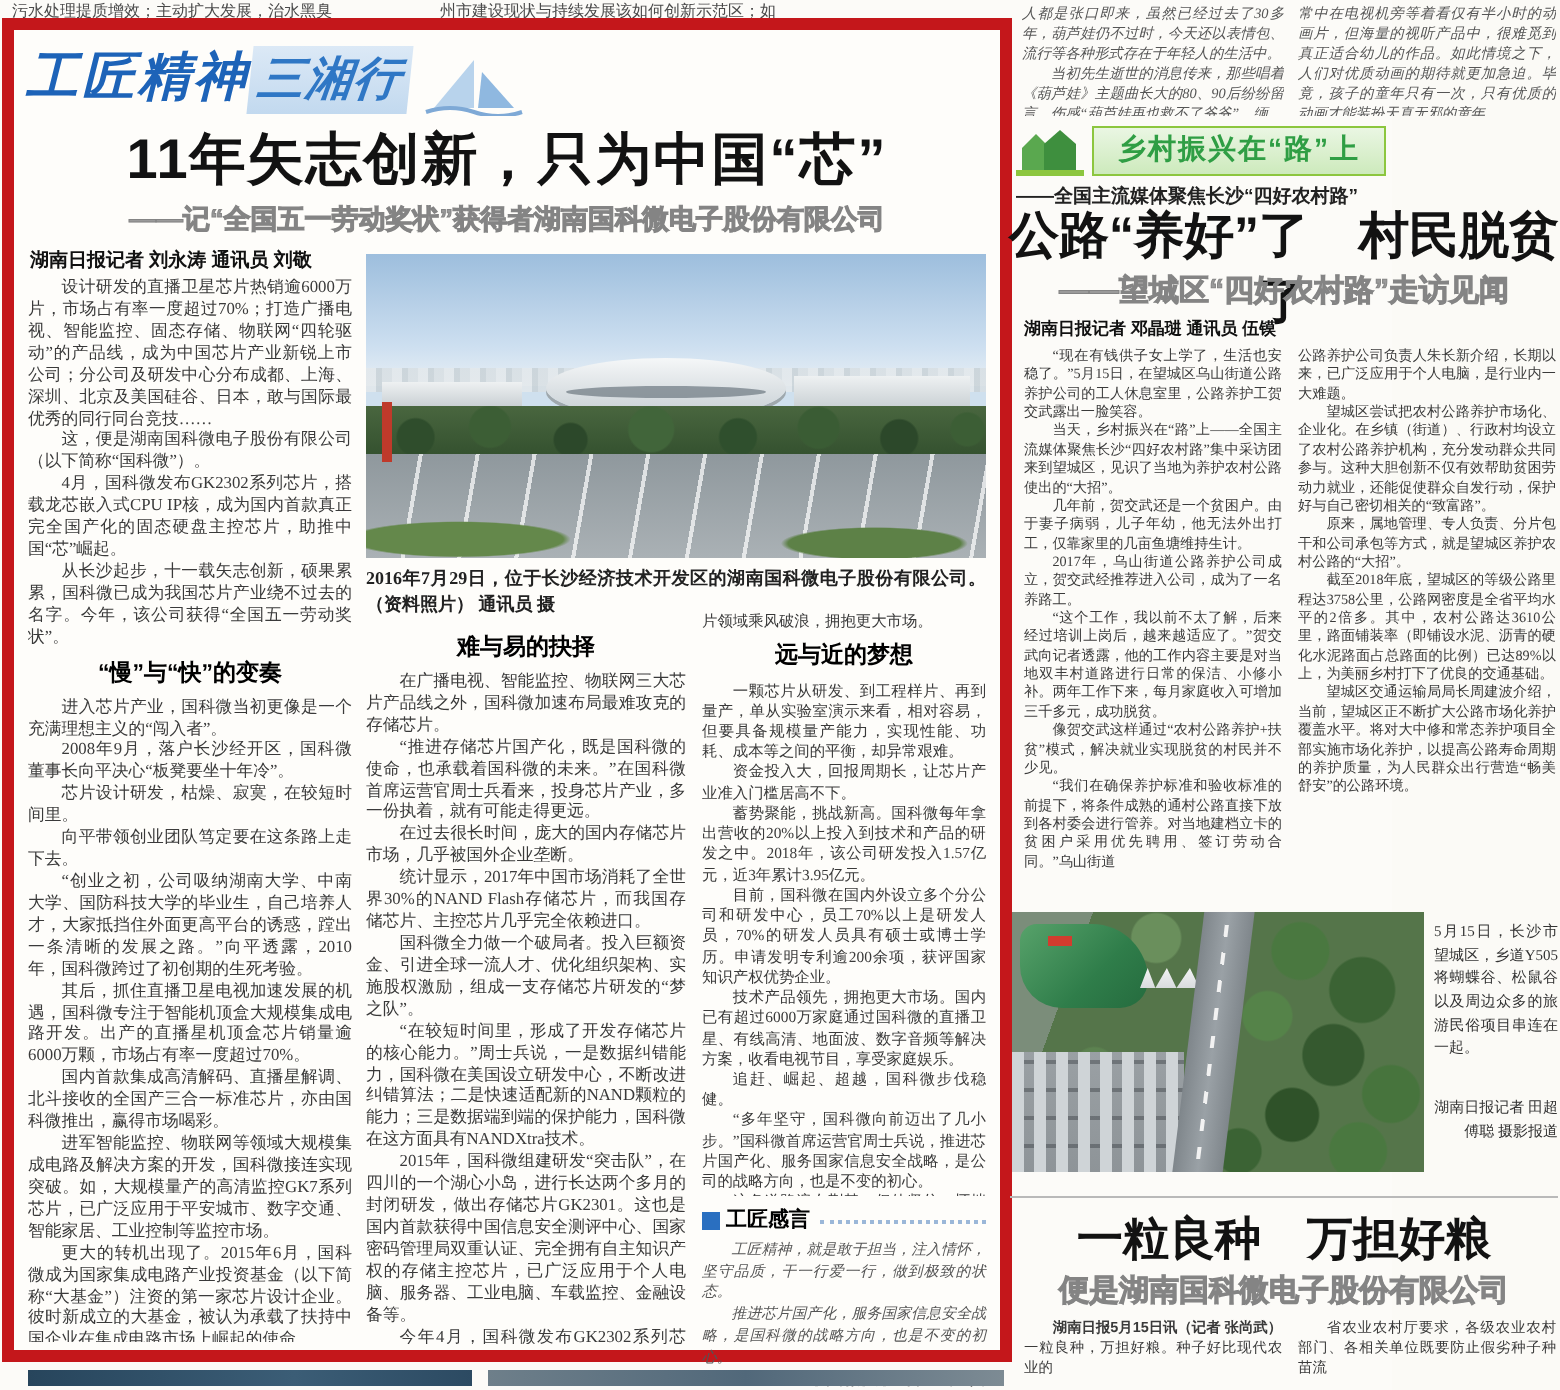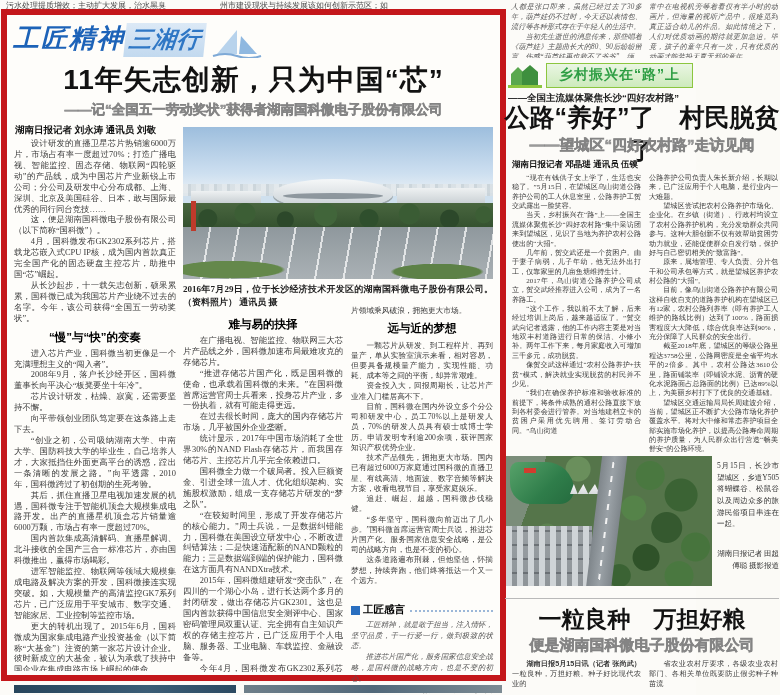--- a/index.html
+++ b/index.html
@@ -187,21 +187,21 @@
     <div class="m-byline">湖南日报记者 刘永涛 通讯员 刘敬</div>
 
     <div class="col col1">
         <p class="para">设计研发的直播卫星芯片热销逾6000万片，市场占有率一度超过70%；打造广播电视、智能监控、固态存储、物联网“四轮驱动”的产品线，成为中国芯片产业新锐上市公司；分公司及研发中心分布成都、上海、深圳、北京及美国硅谷、日本，敢与国际最优秀的同行同台竞技……</p>
         <p class="para">这，便是湖南国科微电子股份有限公司（以下简称“国科微”）。</p>
         <p class="para">4月，国科微发布GK2302系列芯片，搭载龙芯嵌入式CPU IP核，成为国内首款真正完全国产化的固态硬盘主控芯片，助推中国“芯”崛起。</p>
         <p class="para">从长沙起步，十一载矢志创新，硕果累累，国科微已成为我国芯片产业绕不过去的名字。今年，该公司获得“全国五一劳动奖状”。</p>
         <p class="colhead">“慢”与“快”的变奏</p>
         <p class="para">进入芯片产业，国科微当初更像是一个充满理想主义的“闯入者”。</p>
         <p class="para">2008年9月，落户长沙经开区，国科微董事长向平决心“板凳要坐十年冷”。</p>
-        <p class="para">芯片设计研发，枯燥、寂寞，还需要坚持不懈。</p>
+        <p class="para">芯片设计研发，枯燥、寂寞，在较短时间里。</p>
         <p class="para">向平带领创业团队笃定要在这条路上走下去。</p>
         <p class="para">“创业之初，公司吸纳湖南大学、中南大学、国防科技大学的毕业生，自己培养人才，大家抵挡住外面更高平台的诱惑，蹚出一条清晰的发展之路。”向平透露，2010年，国科微跨过了初创期的生死考验。</p>
         <p class="para">其后，抓住直播卫星电视加速发展的机遇，国科微专注于智能机顶盒大规模集成电路开发。出产的直播星机顶盒芯片销量逾6000万颗，市场占有率一度超过70%。</p>
         <p class="para">国内首款集成高清解码、直播星解调、北斗接收的全国产三合一标准芯片，亦由国科微推出，赢得市场喝彩。</p>
         <p class="para">进军智能监控、物联网等领域大规模集成电路及解决方案的开发，国科微接连实现突破。如，大规模量产的高清监控GK7系列芯片，已广泛应用于平安城市、数字交通、智能家居、工业控制等监控市场。</p>
         <p class="para">更大的转机出现了。2015年6月，国科微成为国家集成电路产业投资基金（以下简称“大基金”）注资的第一家芯片设计企业。彼时新成立的大基金，被认为承载了扶持中国企业在集成电路市场上崛起的使命。</p>
       </div>
 
     <div class="photo1">
       <div class="p1-sky"></div>
@@ -224,20 +224,21 @@
         <p class="para">国科微全力做一个破局者。投入巨额资金、引进全球一流人才、优化组织架构、实施股权激励，组成一支存储芯片研发的“梦之队”。</p>
         <p class="para">“在较短时间里，形成了开发存储芯片的核心能力。”周士兵说，一是数据纠错能力，国科微在美国设立研发中心，不断改进纠错算法；二是快速适配新的NAND颗粒的能力；三是数据端到端的保护能力，国科微在这方面具有NANDXtra技术。</p>
         <p class="para">2015年，国科微组建研发“突击队”，在四川的一个湖心小岛，进行长达两个多月的封闭研发，做出存储芯片GK2301。这也是国内首款获得中国信息安全测评中心、国家密码管理局双重认证、完全拥有自主知识产权的存储主控芯片，已广泛应用于个人电脑、服务器、工业电脑、车载监控、金融设备等。</p>
         <p class="para">今年4月，国科微发布GK2302系列芯片，该芯片从设计、晶圆制造、封装测试再到成品生产等各个环节，全部在国内完成，并与国产整机品牌实现全面适配，性能达到国际先进水平。</p>
       </div>
     <div class="col col3">
         <p class="para p0">片领域乘风破浪，拥抱更大市场。</p>
         <p class="colhead">远与近的梦想</p>
         <p class="para">一颗芯片从研发、到工程样片、再到量产，单从实验室演示来看，相对容易，但要具备规模量产能力，实现性能、功耗、成本等之间的平衡，却异常艰难。</p>
         <p class="para">资金投入大，回报周期长，让芯片产业准入门槛居高不下。</p>
+        <p class="para">蓄势聚能，挑战新高。国科微每年拿出营收的20%以上投入到技术和产品的研发之中。2018年，该公司研发投入1.57亿元，近3年累计3.95亿元。</p>
         <p class="para">目前，国科微在国内外设立多个分公司和研发中心，员工70%以上是研发人员，70%的研发人员具有硕士或博士学历。申请发明专利逾200余项，获评国家知识产权优势企业。</p>
         <p class="para">技术产品领先，拥抱更大市场。国内已有超过6000万家庭通过国科微的直播卫星、有线高清、地面波、数字音频等解决方案，收看电视节目，享受家庭娱乐。</p>
         <p class="para">追赶、崛起、超越，国科微步伐稳健。</p>
         <p class="para">“多年坚守，国科微向前迈出了几小步。”国科微首席运营官周士兵说，推进芯片国产化、服务国家信息安全战略，是公司的战略方向，也是不变的初心。</p>
         <p class="para">这条道路遍布荆棘，但他坚信，怀揣梦想，持续奔跑，他们终将抵达一个又一个远方。</p>
       </div>
 
     <div class="testimonial">
       <div class="t-head">
         <span class="t-sq"></span>
@@ -268,21 +269,20 @@
       <p class="para">几年前，贺交武还是一个贫困户。由于妻子病弱，儿子年幼，他无法外出打工，仅靠家里的几亩鱼塘维持生计。</p>
       <p class="para">2017年，乌山街道公路养护公司成立，贺交武经推荐进入公司，成为了一名养路工。</p>
       <p class="para">“这个工作，我以前不太了解，后来经过培训上岗后，越来越适应了。”贺交武向记者透露，他的工作内容主要是对当地双丰村道路进行日常的保洁、小修小补。两年工作下来，每月家庭收入可增加三千多元，成功脱贫。</p>
       <p class="para">像贺交武这样通过“农村公路养护+扶贫”模式，解决就业实现脱贫的村民并不少见。</p>
       <p class="para">“我们在确保养护标准和验收标准的前提下，将条件成熟的通村公路直接下放到各村委会进行管养。对当地建档立卡的贫困户采用优先聘用、签订劳动合同。”乌山街道</p>
     </div>
   <div class="col rcol2">
       <p class="para p0">公路养护公司负责人朱长新介绍，长期以来，已广泛应用于个人电脑，是行业内一大难题。</p>
       <p class="para">望城区尝试把农村公路养护市场化、企业化。在乡镇（街道）、行政村均设立了农村公路养护机构，充分发动群众共同参与。这种大胆创新不仅有效帮助贫困劳动力就业，还能促使群众自发行动，保护好与自己密切相关的“致富路”。</p>
       <p class="para">原来，属地管理、专人负责、分片包干和公司承包等方式，就是望城区养护农村公路的“大招”。</p>
-      <p class="para">目前，像乌山街道公路养护有限公司这样自收自支的道路养护机构在望城区已有12家，农村公路列养率（即有养护工人维护的路线比例）达到了100%，路面损害程度大大降低，综合优良率达到90%，充分保障了人民群众的安全出行。</p>
       <p class="para">截至2018年底，望城区的等级公路里程达3758公里，公路网密度是全省平均水平的2倍多。其中，农村公路达3610公里，路面铺装率（即铺设水泥、沥青的硬化水泥路面占总路面的比例）已达89%以上，为美丽乡村打下了优良的交通基础。</p>
       <p class="para">望城区交通运输局局长周建波介绍，当前，望城区正不断扩大公路市场化养护覆盖水平。将对大中修和常态养护项目全部实施市场化养护，以提高公路寿命周期的养护质量，为人民群众出行营造“畅美舒安”的公路环境。</p>
     </div>
 
   <div class="photo2">
     <div class="p2-blobs"></div>
     <div class="p2-dome"></div>
     <div class="p2-tents"></div>
     <div class="p2-park"></div>
     <div class="p2-road"></div>

